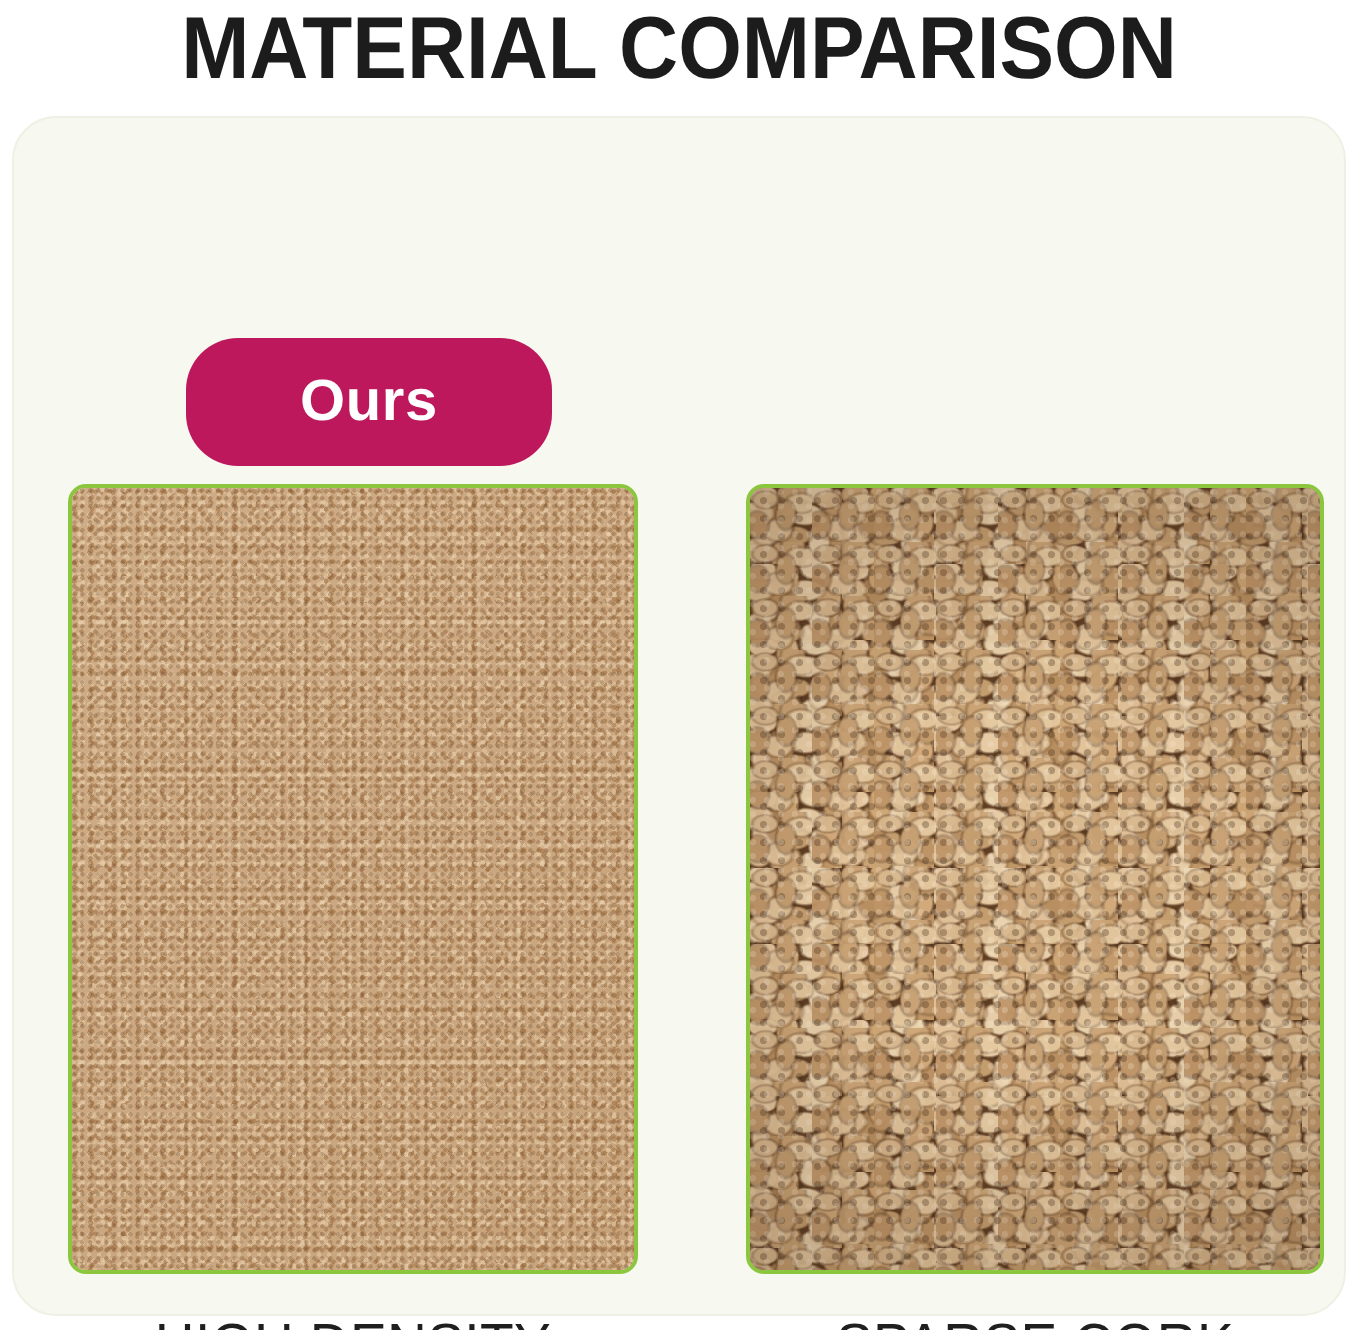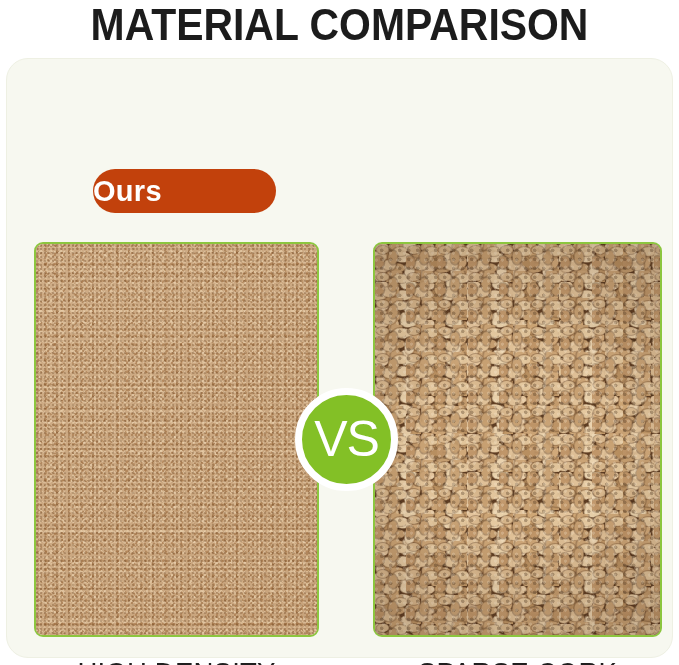--- a/index.html
+++ b/index.html
@@ -42,26 +42,27 @@
     height: 600px;
     background: #f7f8f0;
     border: 1px solid #eef0e3;
     border-radius: 22px;
     box-sizing: border-box;
   }
 
   
   .badge {
     position: absolute;
-    height: 44px;
+    height: 64px;
     border-radius: 26px;
-    background: #c2410c;
+    background: #be185d;
     color: #ffffff;
     display: flex;
     align-items: center;
+    justify-content: center;
     font-family: "Liberation Sans", sans-serif;
     font-weight: 700;
     font-size: 29px;
     letter-spacing: 0.3px;
     box-sizing: border-box;
   }
   .badge-ours   { left: 86px;  top: 110px; width: 183px; }
   .badge-others { left: 420px; top: 110px; width: 183px; }
 
   
@@ -216,20 +217,17 @@
 
 
   <div class="panel panel-left">
     <div class="cork-fine"></div>
   </div>
 
   <div class="panel panel-right">
     <div class="cork-coarse"></div>
   </div>
 
-  <div class="vs">
-    <span class="vs-text">VS</span>
-  </div>
 
   <div class="caption caption-left">HIGH DENSITY</div>
   <div class="caption caption-right">SPARSE CORK</div>
 
 </div>
 
 </body></html>

